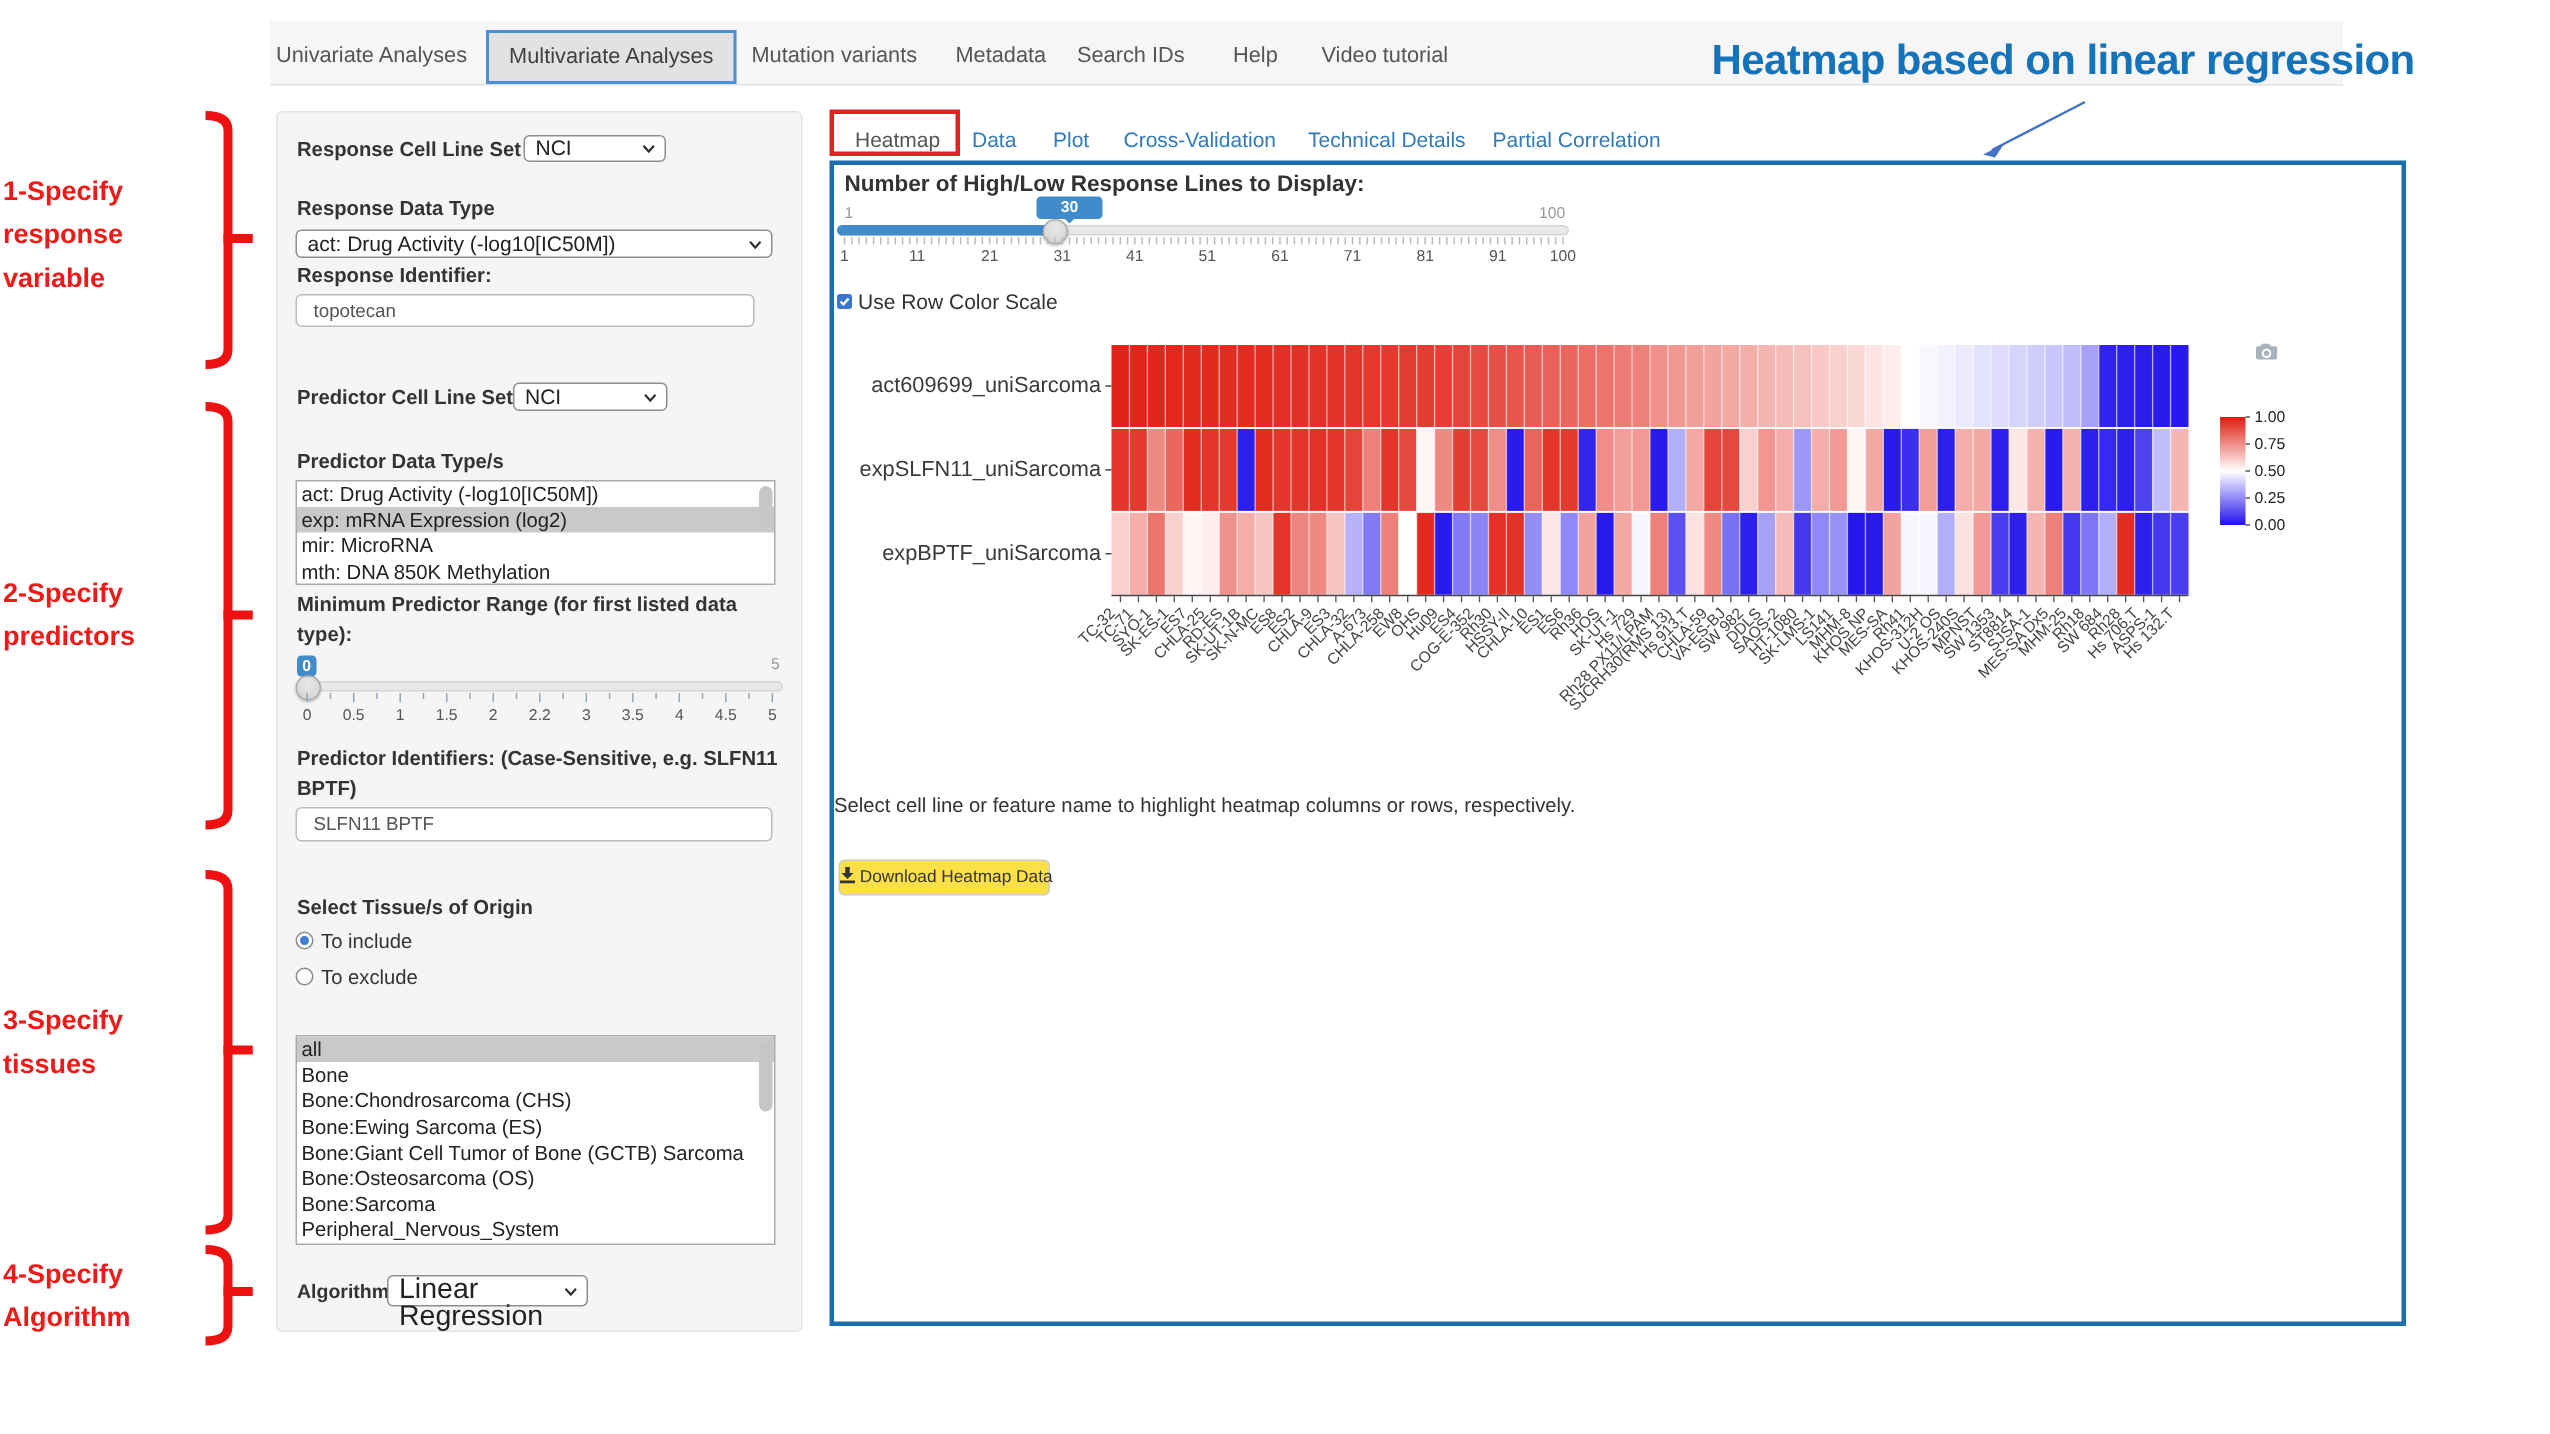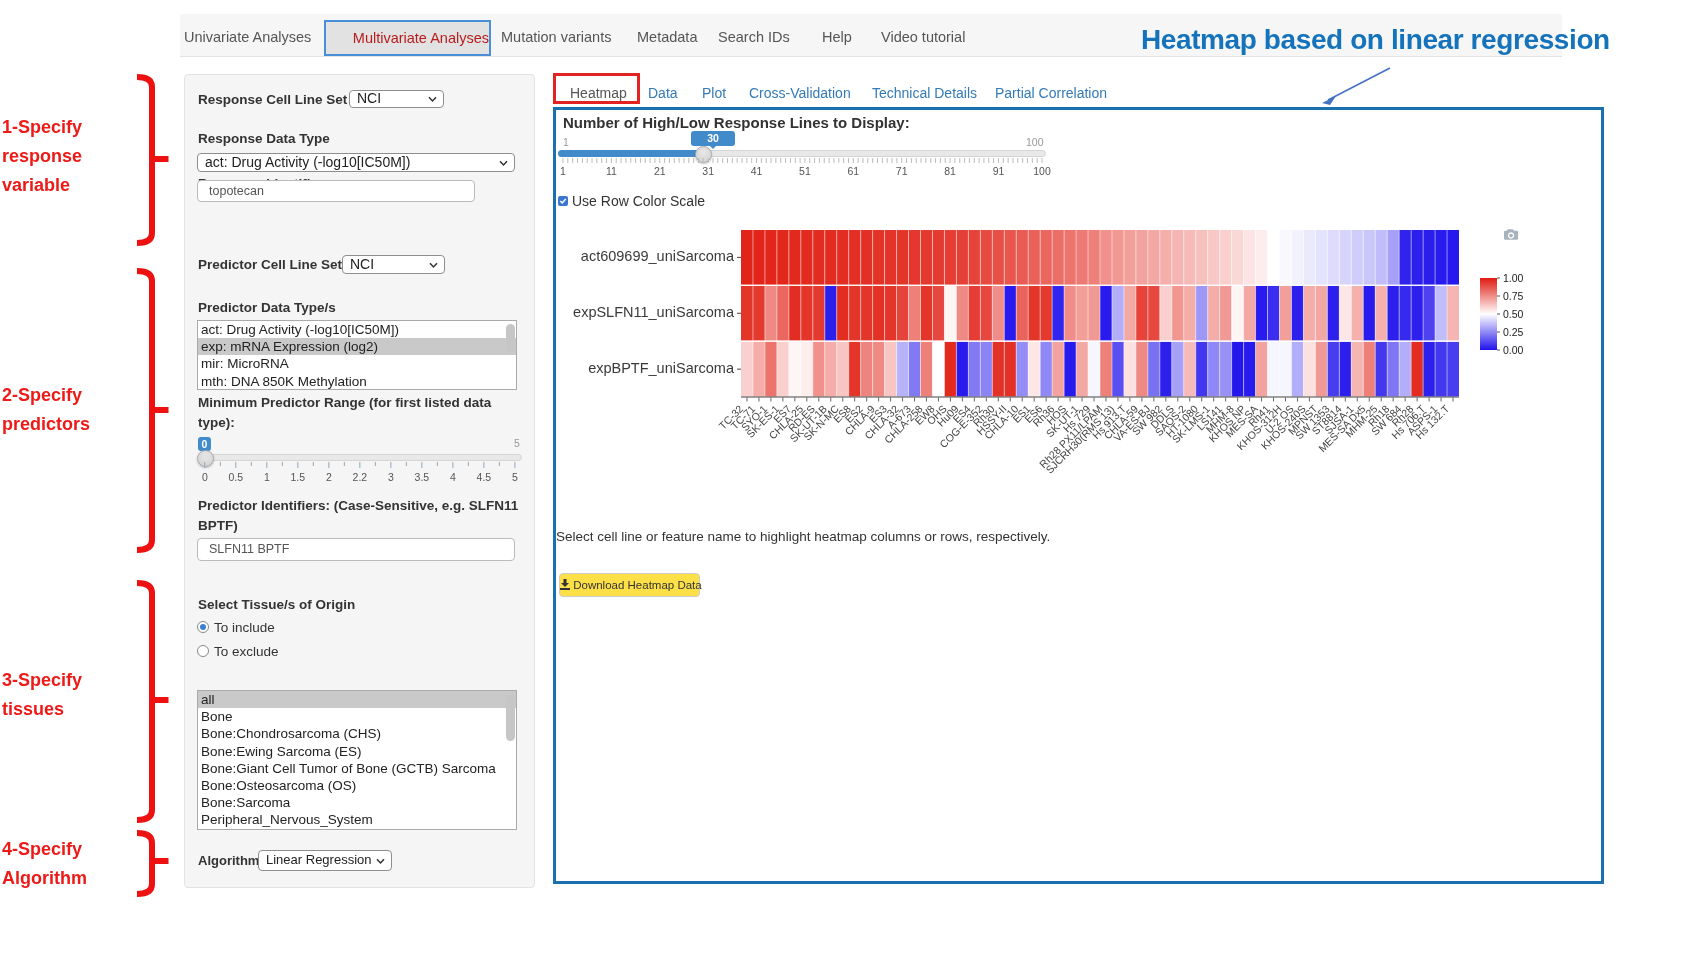--- a/index.html
+++ b/index.html
@@ -1,19 +1,19 @@
 <!DOCTYPE html>
 <html><head><meta charset="utf-8"><title>CellMinerCDB</title>
 <style>
 * { margin:0; padding:0; box-sizing:border-box; }
 html,body { width:1700px; height:956px; background:#fff; font-family:"Liberation Sans",sans-serif; position:relative; overflow:hidden; }
 .abs { position:absolute; }
 .navstrip { left:180px; top:14px; width:1382px; height:43px; background:#f6f6f6; border-bottom:1px solid #e3e3e3; }
 .navtab { top:14px; height:43px; line-height:46px; font-size:14.5px; color:#555; }
-.navactive { left:324px; top:20px; width:167px; height:36px; background:#e2e2e2; border:2px solid #4a90d9; line-height:33px; text-align:right; color:#b91c1c; font-size:14.5px; }
+.navactive { left:324px; top:20px; width:167px; height:36px; background:#e2e2e2; border:2px solid #4a90d9; line-height:33px; text-align:center; color:#404040; font-size:14.5px; }
 .bigtitle { left:1141px; top:24px; width:560px; font-size:28px; font-weight:bold; color:#1573bc; white-space:nowrap; letter-spacing:-0.4px; }
 .redtxt { color:#ed1a17; font-weight:bold; font-size:18px; text-align:left; line-height:29px; }
 .panel { left:184px; top:74px; width:351px; height:814px; background:#f5f5f5; border:1px solid #e3e3e3; border-radius:4px; }
 .lbl { font-weight:bold; font-size:13.5px; color:#333; }
 .lbl2 { font-weight:bold; font-size:15px; color:#333; }
 .sel { background:#fff; border:1.5px solid #8e8e8e; border-radius:4px; font-size:14px; color:#222; padding-left:7px; }
 .chev { position:absolute; right:6px; top:50%; margin-top:-3px; width:9px; height:7px; }
 .inp { background:#fff; border:1px solid #bbb; border-radius:4px; font-size:12.5px; color:#555; padding-left:11px; }
 .listbox { background:#fff; border:1px solid #aaa; font-size:13.5px; color:#222; overflow:hidden; }
 .listbox div { height:17.2px; line-height:17.2px; padding-left:3px; white-space:nowrap; }
@@ -65,21 +65,21 @@
 <div class="abs panel"></div>
 <div class="abs lbl" style="left:198px;top:92px">Response Cell Line Set</div>
 <div class="abs sel" style="left:349px;top:90px;width:95px;height:18px;line-height:15px">NCI<svg class="chev" viewBox="0 0 9 7">
       <path d="M1 1.2 L4.5 5 L8 1.2" stroke="#333" stroke-width="1.5" fill="none"></path>
     </svg></div>
 <div class="abs lbl" style="left:198px;top:131px">Response Data Type</div>
 <div class="abs sel" style="left:197px;top:153px;width:318px;height:19px;line-height:16px">act: Drug Activity (-log10[IC50M])<svg class="chev" viewBox="0 0 9 7">
       <path d="M1 1.2 L4.5 5 L8 1.2" stroke="#333" stroke-width="1.5" fill="none"></path>
     </svg></div>
 <div class="abs lbl" style="left:198px;top:176px">Response Identifier:</div>
-<div class="abs inp" style="left:197px;top:180px;width:278px;height:22px;line-height:20px">topotecan</div>
+<div class="abs inp" style="left:197px;top:196px;width:306px;height:22px;line-height:20px">topotecan</div>
 <div class="abs lbl" style="left:198px;top:257px">Predictor Cell Line Set</div>
 <div class="abs sel" style="left:342px;top:255px;width:103px;height:19px;line-height:16px">NCI<svg class="chev" viewBox="0 0 9 7">
       <path d="M1 1.2 L4.5 5 L8 1.2" stroke="#333" stroke-width="1.5" fill="none"></path>
     </svg></div>
 <div class="abs lbl" style="left:198px;top:300px">Predictor Data Type/s</div>
 <div class="abs listbox" style="left:197px;top:320px;width:320px;height:70px">
 <div>act: Drug Activity (-log10[IC50M])</div>
 <div class="optsel">exp: mRNA Expression (log2)</div>
 <div>mir: MicroRNA</div>
 <div>mth: DNA 850K Methylation</div>
@@ -137,21 +137,21 @@
 <div>Bone</div>
 <div>Bone:Chondrosarcoma (CHS)</div>
 <div>Bone:Ewing Sarcoma (ES)</div>
 <div>Bone:Giant Cell Tumor of Bone (GCTB) Sarcoma</div>
 <div>Bone:Osteosarcoma (OS)</div>
 <div>Bone:Sarcoma</div>
 <div>Peripheral_Nervous_System</div>
 <div class="sb" style="top:4px;height:46px"></div>
 </div>
 <div class="abs lbl" style="left:198px;top:853px;font-size:13px">Algorithm</div>
-<div class="abs sel" style="left:258px;top:850px;width:134px;height:21px;line-height:18px;font-size:13px">Linear Regression<svg class="chev" viewBox="0 0 9 7">
+<div class="abs sel" style="left:258px;top:850px;width:134px;height:21px;line-height:18px;font-size:19px">Linear Regression<svg class="chev" viewBox="0 0 9 7">
       <path d="M1 1.2 L4.5 5 L8 1.2" stroke="#333" stroke-width="1.5" fill="none"></path>
     </svg></div>
 
 <div class="abs rtab" style="left:570px;color:#555">Heatmap</div>
 <div class="abs" style="left:553px;top:73px;width:87px;height:31px;border:3.5px solid #e32222"></div>
 <div class="abs rtab" style="left:648px">Data</div>
 <div class="abs rtab" style="left:702px">Plot</div>
 <div class="abs rtab" style="left:749px">Cross-Validation</div>
 <div class="abs rtab" style="left:872px">Technical Details</div>
 <div class="abs rtab" style="left:995px">Partial Correlation</div>

